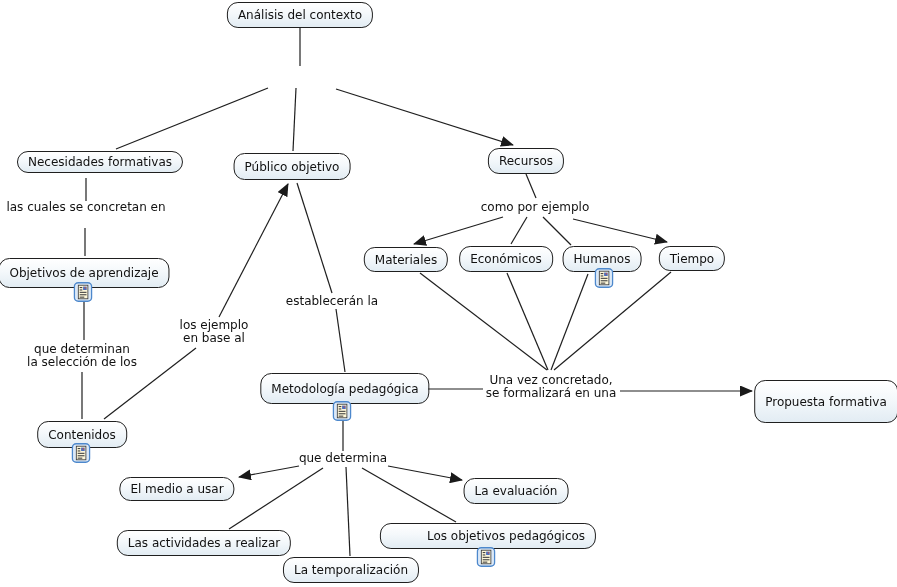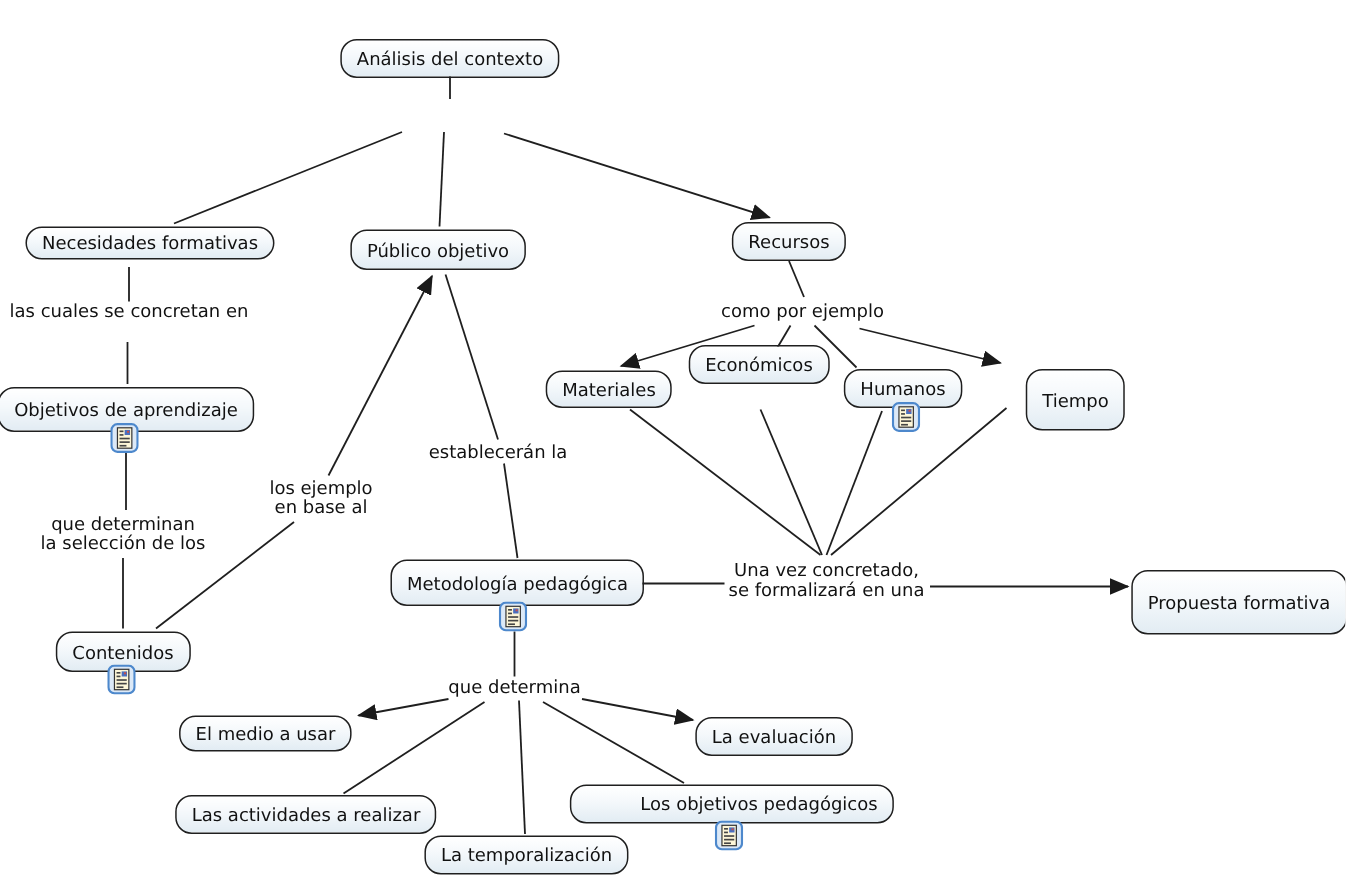--- a/index.html
+++ b/index.html
@@ -96,29 +96,29 @@
   </svg>
 
   <div class="phrase" style="left:86px;  top:201px;">las cuales se concretan en</div>
   <div class="phrase" style="left:535px; top:201px;">como por ejemplo</div>
   <div class="phrase" style="left:82px;  top:343px;"><span>que determinan</span><br><span>la selección de los</span></div>
   <div class="phrase" style="left:214px; top:319px;"><span>los ejemplo</span><br><span>en base al</span></div>
   <div class="phrase" style="left:332px; top:295px;">establecerán la</div>
   <div class="phrase" style="left:551px; top:374px;"><span>Una vez concretado,</span><br><span>se formalizará en una</span></div>
   <div class="phrase" style="left:343px; top:452px;">que determina</div>
 
-  <div class="node" style="left:300px; top:2px;   height:26px;margin-top:24px;">Análisis del contexto</div>
+  <div class="node" style="left:300px; top:2px;   height:26px;">Análisis del contexto</div>
   <div class="node" style="left:100px;  top:151px; height:22px;">Necesidades formativas</div>
   <div class="node" style="left:292px; top:153px; height:27px;">Público objetivo</div>
   <div class="node" style="left:526px; top:148px; height:26px;">Recursos</div>
   <div class="node" style="left:84px;  top:258px; height:30px;">Objetivos de aprendizaje</div>
   <div class="node" style="left:406px; top:247px; height:25px;">Materiales</div>
-  <div class="node" style="left:506px; top:230px; height:26px;">Económicos</div>
+  <div class="node" style="left:506px; top:246px; height:26px;">Económicos</div>
   <div class="node" style="left:602px; top:246px; height:26px;">Humanos</div>
-  <div class="node" style="left:717px; top:246px; height:41px;">Tiempo</div>
+  <div class="node" style="left:692px; top:246px; height:25px;">Tiempo</div>
   <div class="node" style="left:345px; top:373px; height:31px;">Metodología pedagógica</div>
   <div class="node" style="left:826px; top:380px; height:43px;">Propuesta formativa</div>
   <div class="node" style="left:82px;  top:421px; height:27px;">Contenidos</div>
   <div class="node" style="left:177px; top:477px; height:24px;">El medio a usar</div>
   <div class="node" style="left:516px; top:478px; height:26px;">La evaluación</div>
   <div class="node" style="left:204px; top:530px; height:26px;">Las actividades a realizar</div>
   <div class="node" style="left:351px; top:557px; height:26px;">La temporalización</div>
   <div class="node" style="left:488px; top:523px; height:26px;padding-left:46px;">Los objetivos pedagógicos</div>
 
   <div class="res-icon" style="left:83px;  top:282px;">

